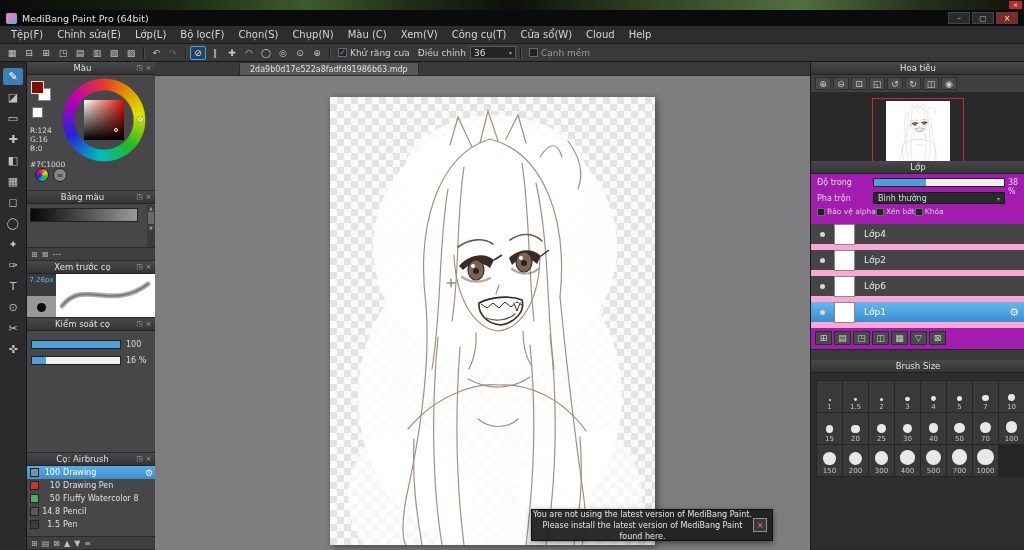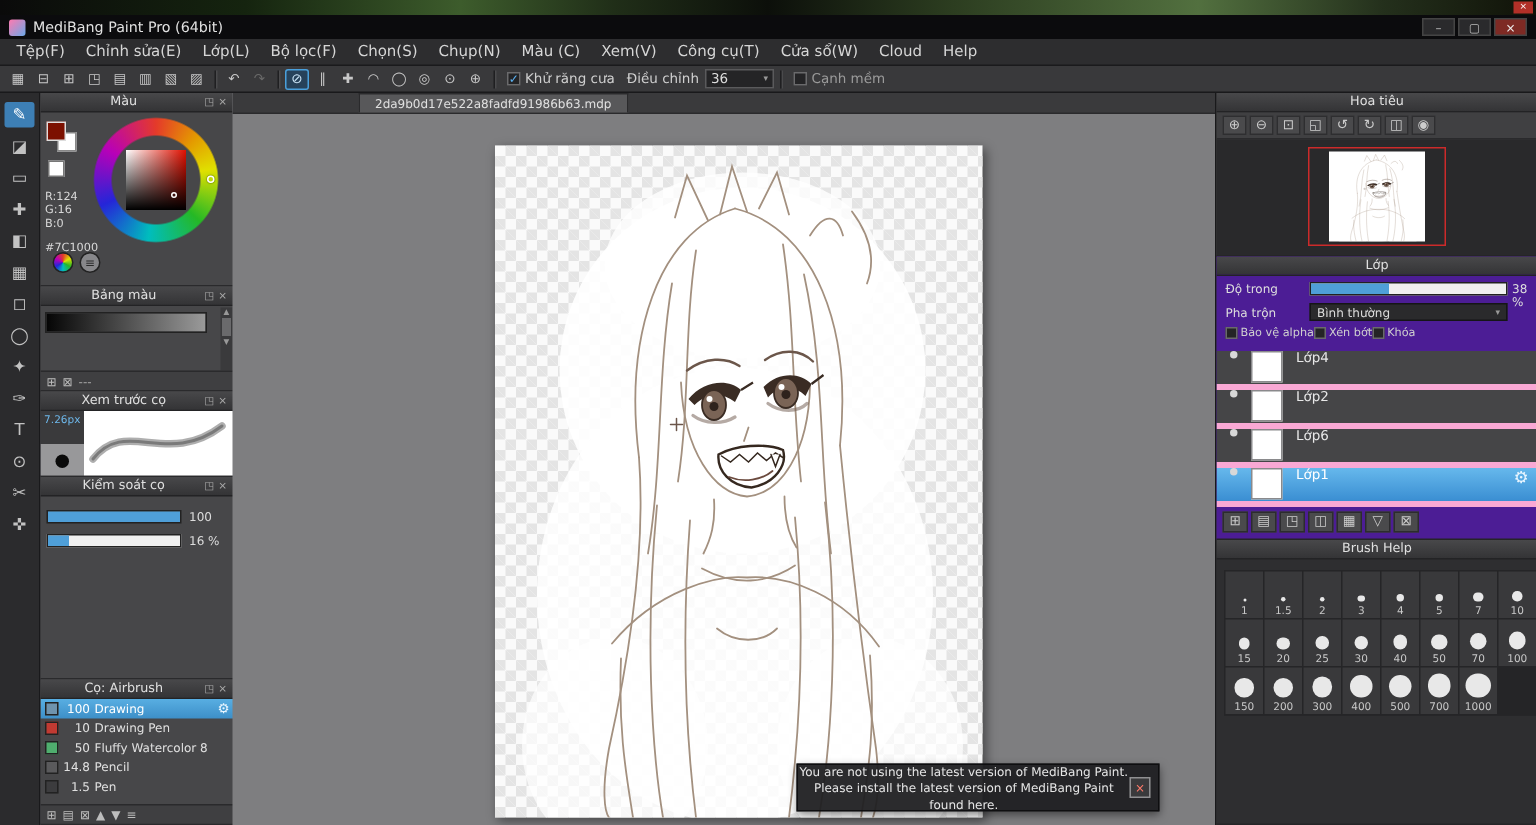--- a/index.html
+++ b/index.html
@@ -105,40 +105,40 @@
 #canvas{position:absolute;left:175px;top:35px;width:325px;height:448px;box-shadow:2px 2px 7px rgba(0,0,0,.45);
  background-color:#fafafa;
  background-image:linear-gradient(45deg,#e4e4e4 25%,transparent 25%,transparent 75%,#e4e4e4 75%),linear-gradient(45deg,#e4e4e4 25%,transparent 25%,transparent 75%,#e4e4e4 75%);
  background-size:14px 14px;background-position:0 0,7px 7px}
 #canvas svg{position:absolute;inset:0;width:100%;height:100%}
 
 
 .rightpanels{position:absolute;left:810px;top:62px;width:214px;height:488px;background:#39393b;border-left:1px solid #19191b}
 .rpanel{position:absolute;left:0;width:214px;overflow:hidden;background:#39393b;border-bottom:1px solid #252527}
 #r-nav{top:0;height:109px}
-#r-layers{top:109px;height:189px;background:#4c1d95}
+#r-layers{top:99px;height:189px;background:#a21caf}
 #r-size{top:298px;height:190px;background:#2e2e30}
 .rhead{height:13px;background:linear-gradient(#48484a,#343436);border-bottom:1px solid #232325;display:flex;align-items:center;justify-content:center;font-size:8.5px;color:#e0e0e0}
 #zoomrow{position:absolute;left:0;top:13px;width:100%;height:18px;background:#404042;border-bottom:1px solid #2a2a2c;display:flex;align-items:center;gap:2px;padding-left:4px}
 .zbtn{width:16px;height:13px;font-size:9px;color:#ccc;background:#4a4a4c;border:1px solid #2e2e30;display:flex;align-items:center;justify-content:center}
 .thumbarea{position:absolute;left:0;top:31px;width:100%;bottom:0;background:#29292b}
 .viewrect{position:absolute;left:61px;top:5px;width:92px;height:66px;border:1px solid #cc2a2a}
 #navthumb{position:absolute;left:75px;top:8px;width:64px;height:60px;background:#fff;overflow:hidden}
 #navthumb svg{width:100%;height:100%}
 
 .rlbl{position:absolute;font-size:8px;color:#ddd}
 #op-slider{left:62px;top:17px;width:132px}
 #op-val{left:197px;top:17px}
 #bl-drop{position:absolute;left:62px;top:31px;width:132px;height:12px;background:#2a2a2c;border:1px solid #151517;color:#ddd;font-size:8px;display:flex;align-items:center;justify-content:space-between;padding:0 4px}
 #bl-drop .arrow{font-size:6px;color:#999}
 .checks{position:absolute;left:6px;top:46px;display:flex;}
 .checks .cb{margin:0;font-size:7.5px;gap:2px}
 .checks .box{width:8px;height:8px}
 #llist{position:absolute;left:0;top:63px;width:100%}
-.lrow{height:26px;background:#454547;border-bottom:4px solid #f9a8d4;display:flex;}
+.lrow{height:26px;background:#454547;border-bottom:6px solid #f9a8d4;display:flex;align-items:center}
 .leye{width:5px;height:5px;border-radius:50%;background:#d8d8d8;margin:0 9px 0 9px;flex:none}
 .lthumb{width:21px;height:21px;background:#fff;border:1px solid #8a8a8c;margin-right:9px;flex:none}
 .lname{font-size:9px;color:#e8e8e8}
 .lrow.sel{background:linear-gradient(#66b8ec,#3a8ed2)}
 .lrow.sel .lname{color:#fff}
 .lgear{margin-left:auto;margin-right:6px;color:#eaf6ff;font-size:11px}
 #lbtns{position:absolute;left:4px;top:170px;display:flex;gap:2px}
 .lbtn{width:17px;height:14px;background:#4a4a4c;border:1px solid #2c2c2e;color:#ccc;font-size:9px;display:flex;align-items:center;justify-content:center}
 
 #bs-grid{position:absolute;left:5px;top:20px;display:grid;grid-template-columns:repeat(8,25px);grid-auto-rows:31px;gap:1px;background:#252527;border:1px solid #252527}
@@ -575,21 +575,21 @@
           <span class="lbtn">▤</span>
           <span class="lbtn">◳</span>
           <span class="lbtn">◫</span>
           <span class="lbtn">▦</span>
           <span class="lbtn">▽</span>
           <span class="lbtn">⊠</span>
         </div>
     </div>
 
     <div class="rpanel" id="r-size">
-      <div class="rhead">Brush Help</div>
+      <div class="rhead">Brush Size</div>
       <div id="bs-grid">
           <div class="bs-cell">
             <div class="bs-dot" style="width: 2px; height: 2px;"></div>
             <div class="bs-num">1</div>
           </div>
           <div class="bs-cell">
             <div class="bs-dot" style="width: 2.85148px; height: 2.85148px;"></div>
             <div class="bs-num">1.5</div>
           </div>
           <div class="bs-cell">

